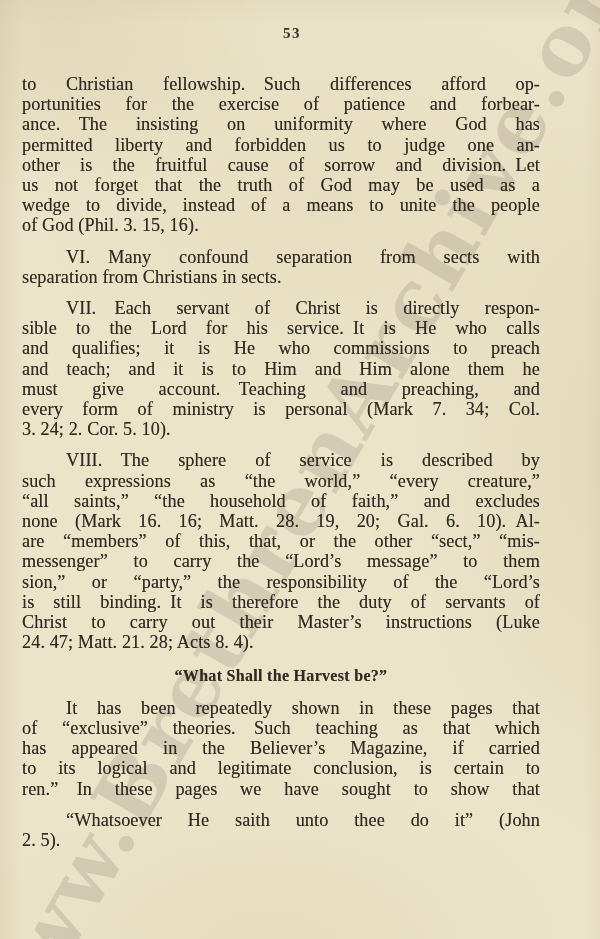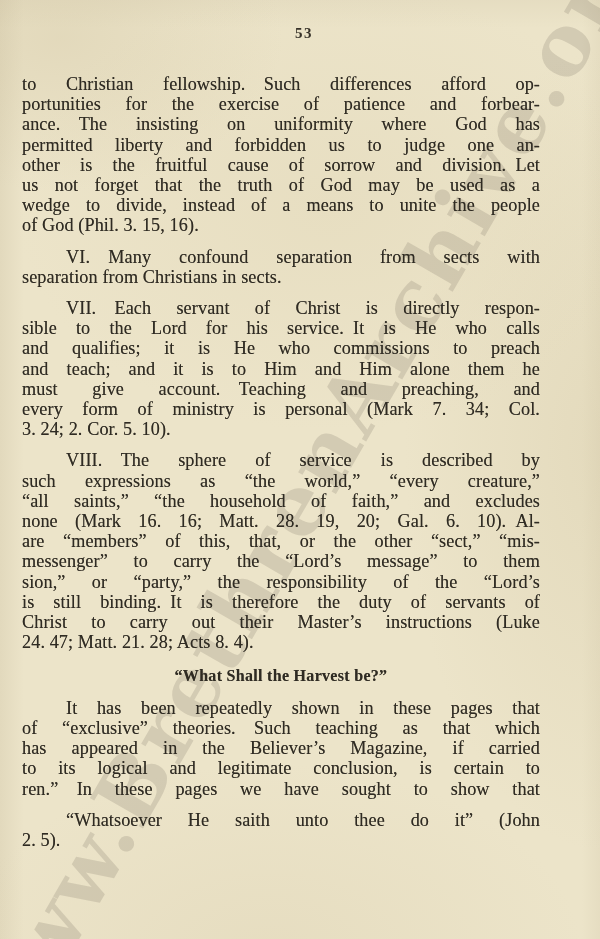--- a/index.html
+++ b/index.html
@@ -35,21 +35,21 @@
     font-size: 84px;
     letter-spacing: 3px;
     white-space: nowrap;
     color: rgba(122, 114, 99, 0.22);
     user-select: none;
     pointer-events: none;
   }
   .page-number {
     position: absolute;
     top: 25px;
-    left: 12px;
+    left: 0;
     width: 584px;
     text-align: center;
     font-size: 15px;
     font-weight: bold;
     letter-spacing: 1.5px;
     color: #363128;
   }
   .text-column {
     position: absolute;
     left: 22px;

